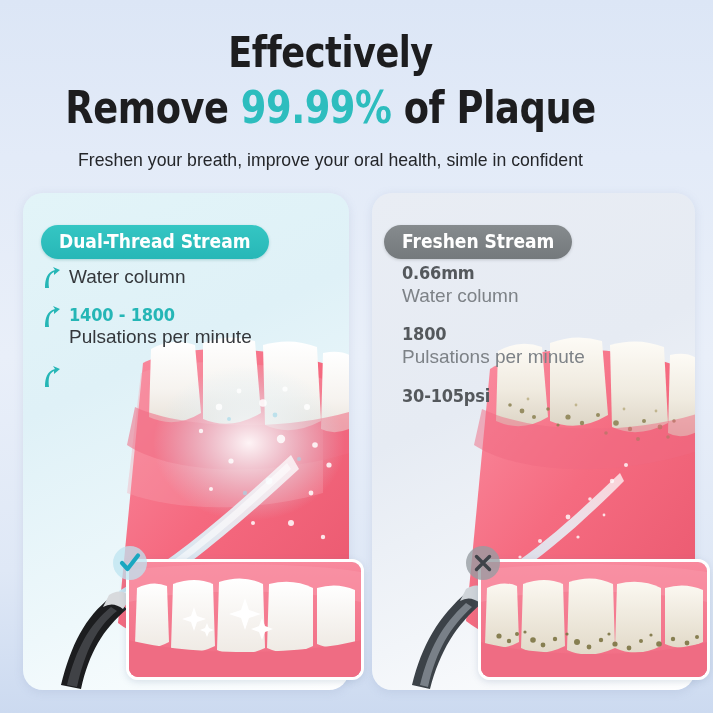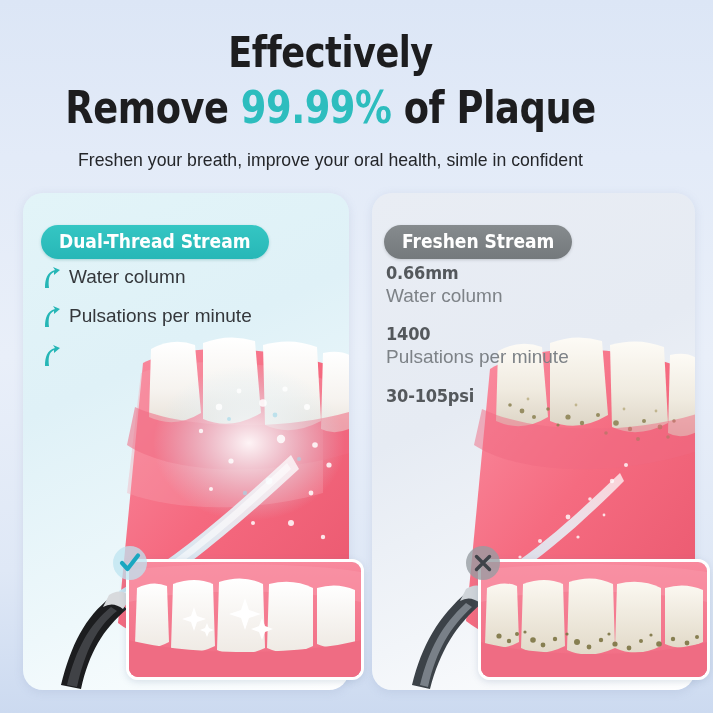--- a/index.html
+++ b/index.html
@@ -50,21 +50,21 @@
   }
   .pill-left{left:18px;background:linear-gradient(180deg,#35c6c3 0%,#27b7b7 100%);
              box-shadow:0 1px 3px rgba(0,110,110,.25);}
   .pill-right{left:12px;background:linear-gradient(180deg,#868b8e 0%,#74797c 100%);
               box-shadow:0 1px 3px rgba(60,65,70,.22);}
 
   
   .specs{position:absolute;left:16px;top:72px;width:260px;}
   .specs-right{left:14px;top:70px;}
   .spec{position:relative;margin-bottom:16px;padding-left:30px;}
-  .spec-right{padding-left:0;margin-bottom:17px;}
+  .spec-right{padding-left:0;margin-bottom:17px;margin-left:16px;}
   .spec-arrow{position:absolute;left:2px;top:1px;width:20px;height:22px;}
   .spec-val{
     font-family:"DejaVu Sans Condensed","Liberation Sans",sans-serif;
     font-size:18px;font-weight:bold;line-height:1.15;letter-spacing:-.2px;
   }
   .spec-lbl{font-size:19px;line-height:1.2;margin-top:1px;}
   .tl .spec-val{color:#25b6b6;}
   .tl .spec-lbl{color:#34373b;}
   .tr .spec-val{color:#54585c;}
   .tr .spec-lbl{color:#7d8287;}
@@ -175,20 +175,21 @@
       <div class="spec">
         <svg class="spec-arrow" viewBox="0 0 20 22">
           <path d="M4 21 C4 12 6 5 14 3 L12 0 L19 3 L13 8 L13 5 C8 7 7 13 8 21 Z" fill="#25b6b6"></path>
         </svg>
         <div class="spec-lbl">Water column</div>
       </div>
       <div class="spec">
         <svg class="spec-arrow" viewBox="0 0 20 22">
           <path d="M4 21 C4 12 6 5 14 3 L12 0 L19 3 L13 8 L13 5 C8 7 7 13 8 21 Z" fill="#25b6b6"></path>
         </svg>
+        <div class="spec-val">1400 - 1800</div>
         <div class="spec-lbl">Pulsations per minute</div>
       </div>
       <div class="spec">
         <svg class="spec-arrow" viewBox="0 0 20 22">
           <path d="M4 21 C4 12 6 5 14 3 L12 0 L19 3 L13 8 L13 5 C8 7 7 13 8 21 Z" fill="#25b6b6"></path>
         </svg>
       </div>
     </div>
   </div>
 
@@ -267,21 +268,21 @@
     </svg>
 
     <div class="pill pill-right">Freshen Stream</div>
 
     <div class="specs specs-right tr">
       <div class="spec spec-right">
         <div class="spec-val">0.66mm</div>
         <div class="spec-lbl">Water column</div>
       </div>
       <div class="spec spec-right">
-        <div class="spec-val">1400</div>
+        <div class="spec-val">1800</div>
         <div class="spec-lbl">Pulsations per minute</div>
       </div>
       <div class="spec spec-right">
         <div class="spec-val">30-105psi</div>
       </div>
     </div>
   </div>
 
   <div class="inset inset-left">
     <svg viewBox="0 0 232 115" width="232" height="115">

